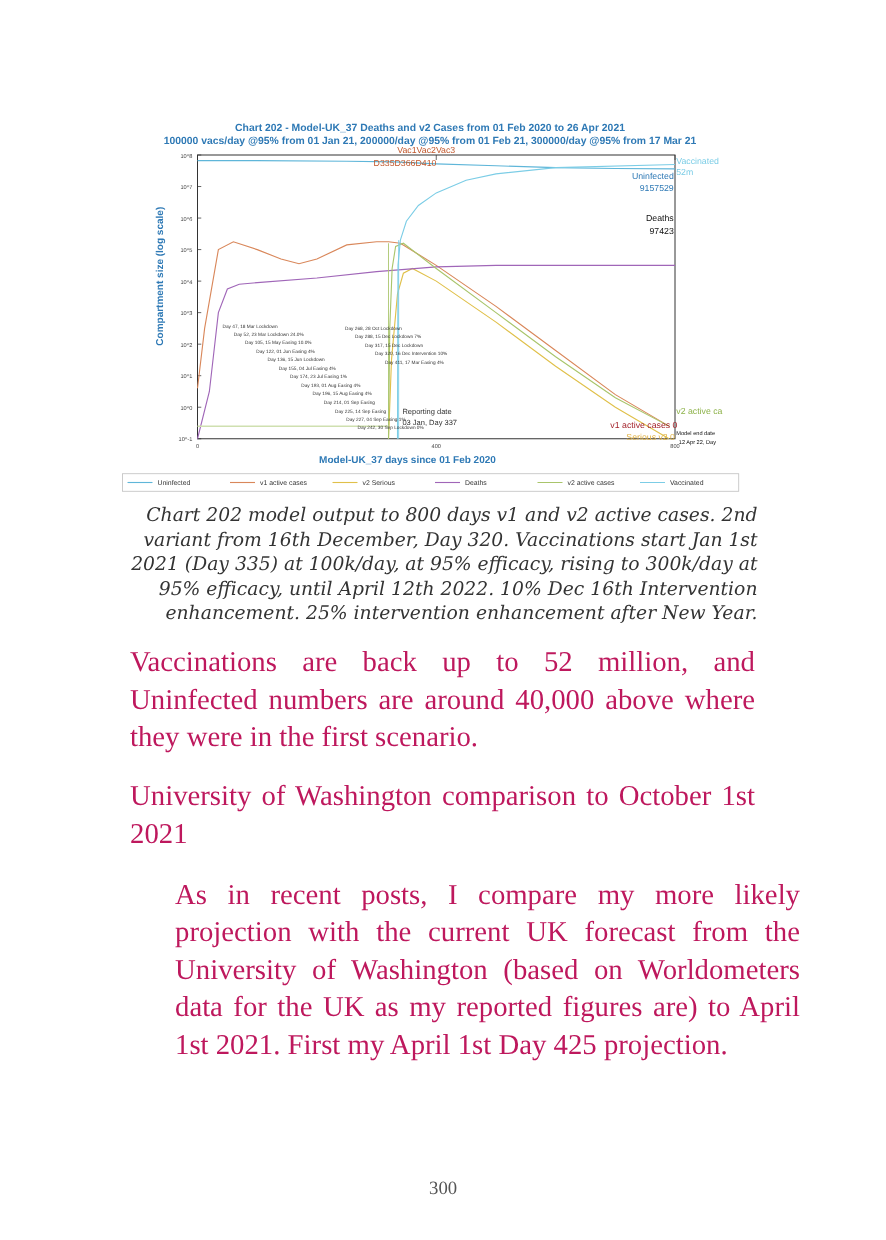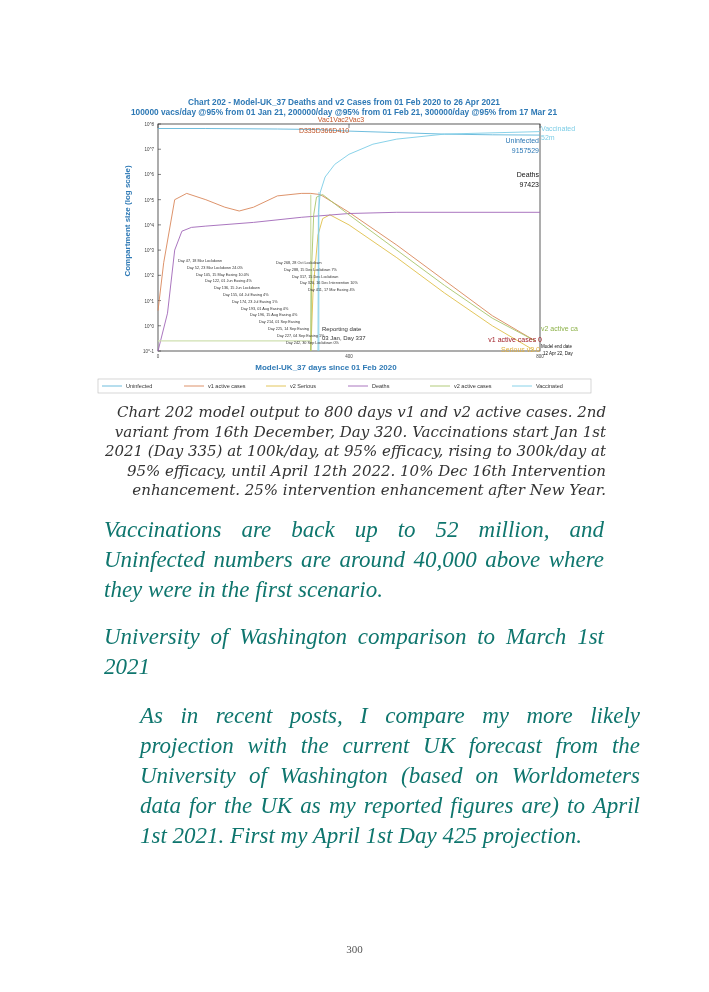--- a/index.html
+++ b/index.html
@@ -1,24 +1,24 @@
 <!DOCTYPE html>
 <html><head>
 <meta charset="utf-8">
 <style>
   html, body { margin: 0; padding: 0; background: #ffffff; }
   body { width: 709px; height: 992px; position: relative; overflow: hidden; font-family: "Liberation Serif", serif; color: #3a3a3a; }
   .chart-wrap { position: absolute; left: 96px; top: 96px; width: 497px; height: 300px; }
   .chart-wrap svg { display: block; }
   .caption { position: absolute; left: 104px; top: 403px; width: 502px; text-align: right; font-family: "DejaVu Serif", serif; font-style: italic; font-size: 15px; line-height: 19.5px; color: #333; }
-  .para { position: absolute; left: 104px; width: 500px; font-family: "Liberation Serif", serif; font-size: 23px; line-height: 30px; color: #0f766e; text-align: justify; font-style: italic; }
+  .para { position: absolute; left: 104px; width: 500px; font-family: "Liberation Serif", serif; font-size: 23px; line-height: 30px; color: #be185d; text-align: justify; }
   .p1 { top: 515px; }
   .p2 { top: 622px; }
   .p3 { top: 701px; margin-left: 36px; }
-  .page-num { position: absolute; left: 0; width: 709px; top: 943px; text-align: center; font-size: 11px; color: #555; font-family: "Liberation Serif", serif; }
+  .page-num { position: absolute; left: 0; width: 709px; top: 943px; text-align: center; font-size: 15px; color: #555; font-family: "Liberation Serif", serif; }
 </style>
 </head>
 <body>
 
 <div class="chart-wrap">
   <svg id="chart-svg" width="497" height="300" viewBox="0 0 497 300">
     <rect x="0" y="0" width="497" height="300" fill="#ffffff"></rect>
     <text id="c-title" x="248" y="9" text-anchor="middle" font-family="Liberation Sans, sans-serif" font-size="8.3" font-weight="bold" fill="#2e79b5">Chart 202 - Model-UK_37 Deaths and v2 Cases from 01 Feb 2020 to 26 Apr 2021</text>
     <text id="c-sub" x="248" y="19" text-anchor="middle" font-family="Liberation Sans, sans-serif" font-size="8.3" font-weight="bold" fill="#2e79b5">100000 vacs/day @95% from 01 Jan 21, 200000/day @95% from 01 Feb 21, 300000/day @95% from 17 Mar 21</text>
     <text x="-125" y="34" transform="rotate(-90)" text-anchor="middle" font-family="Liberation Sans, sans-serif" font-size="8" font-weight="bold" fill="#2e79b5">Compartment size (log scale)</text>
@@ -115,15 +115,15 @@
         <line x1="334" x2="354" y1="290" y2="290" stroke="#a9c56b" stroke-width="0.9"></line>
         <text x="358" y="292" font-size="5.5" font-family="Liberation Sans, sans-serif" fill="#333">v2 active cases</text>
         <line x1="416" x2="436" y1="290" y2="290" stroke="#7ccde6" stroke-width="0.9"></line>
         <text x="440" y="292" font-size="5.5" font-family="Liberation Sans, sans-serif" fill="#333">Vaccinated</text>
       </g>
   </svg>
 </div>
 
 <div class="caption">Chart 202 model output to 800 days v1 and v2 active cases. 2nd variant from 16th December, Day 320. Vaccinations start Jan 1st 2021 (Day 335) at 100k/day, at 95% efficacy, rising to 300k/day at 95% efficacy, until April 12th 2022. 10% Dec 16th Intervention enhancement. 25% intervention enhancement after New Year.</div>
 <div class="para p1">Vaccinations are back up to 52 million, and Uninfected numbers are around 40,000 above where they were in the first scenario.</div>
-<div class="para p2">University of Washington comparison to March 1st 2021</div>
+<div class="para p2">University of Washington comparison to October 1st 2021</div>
 <div class="para p3">As in recent posts, I compare my more likely projection with the current UK forecast from the University of Washington (based on Worldometers data for the UK as my reported figures are) to April 1st 2021. First my April 1st Day 425 projection.</div>
 <div class="page-num">300</div>
 
 </body></html>

